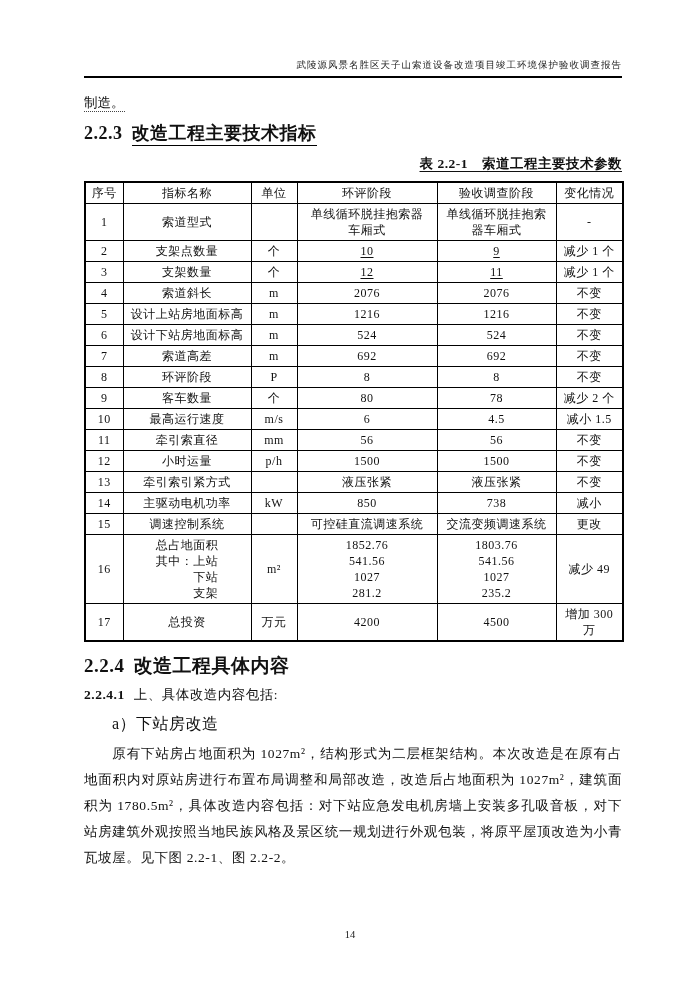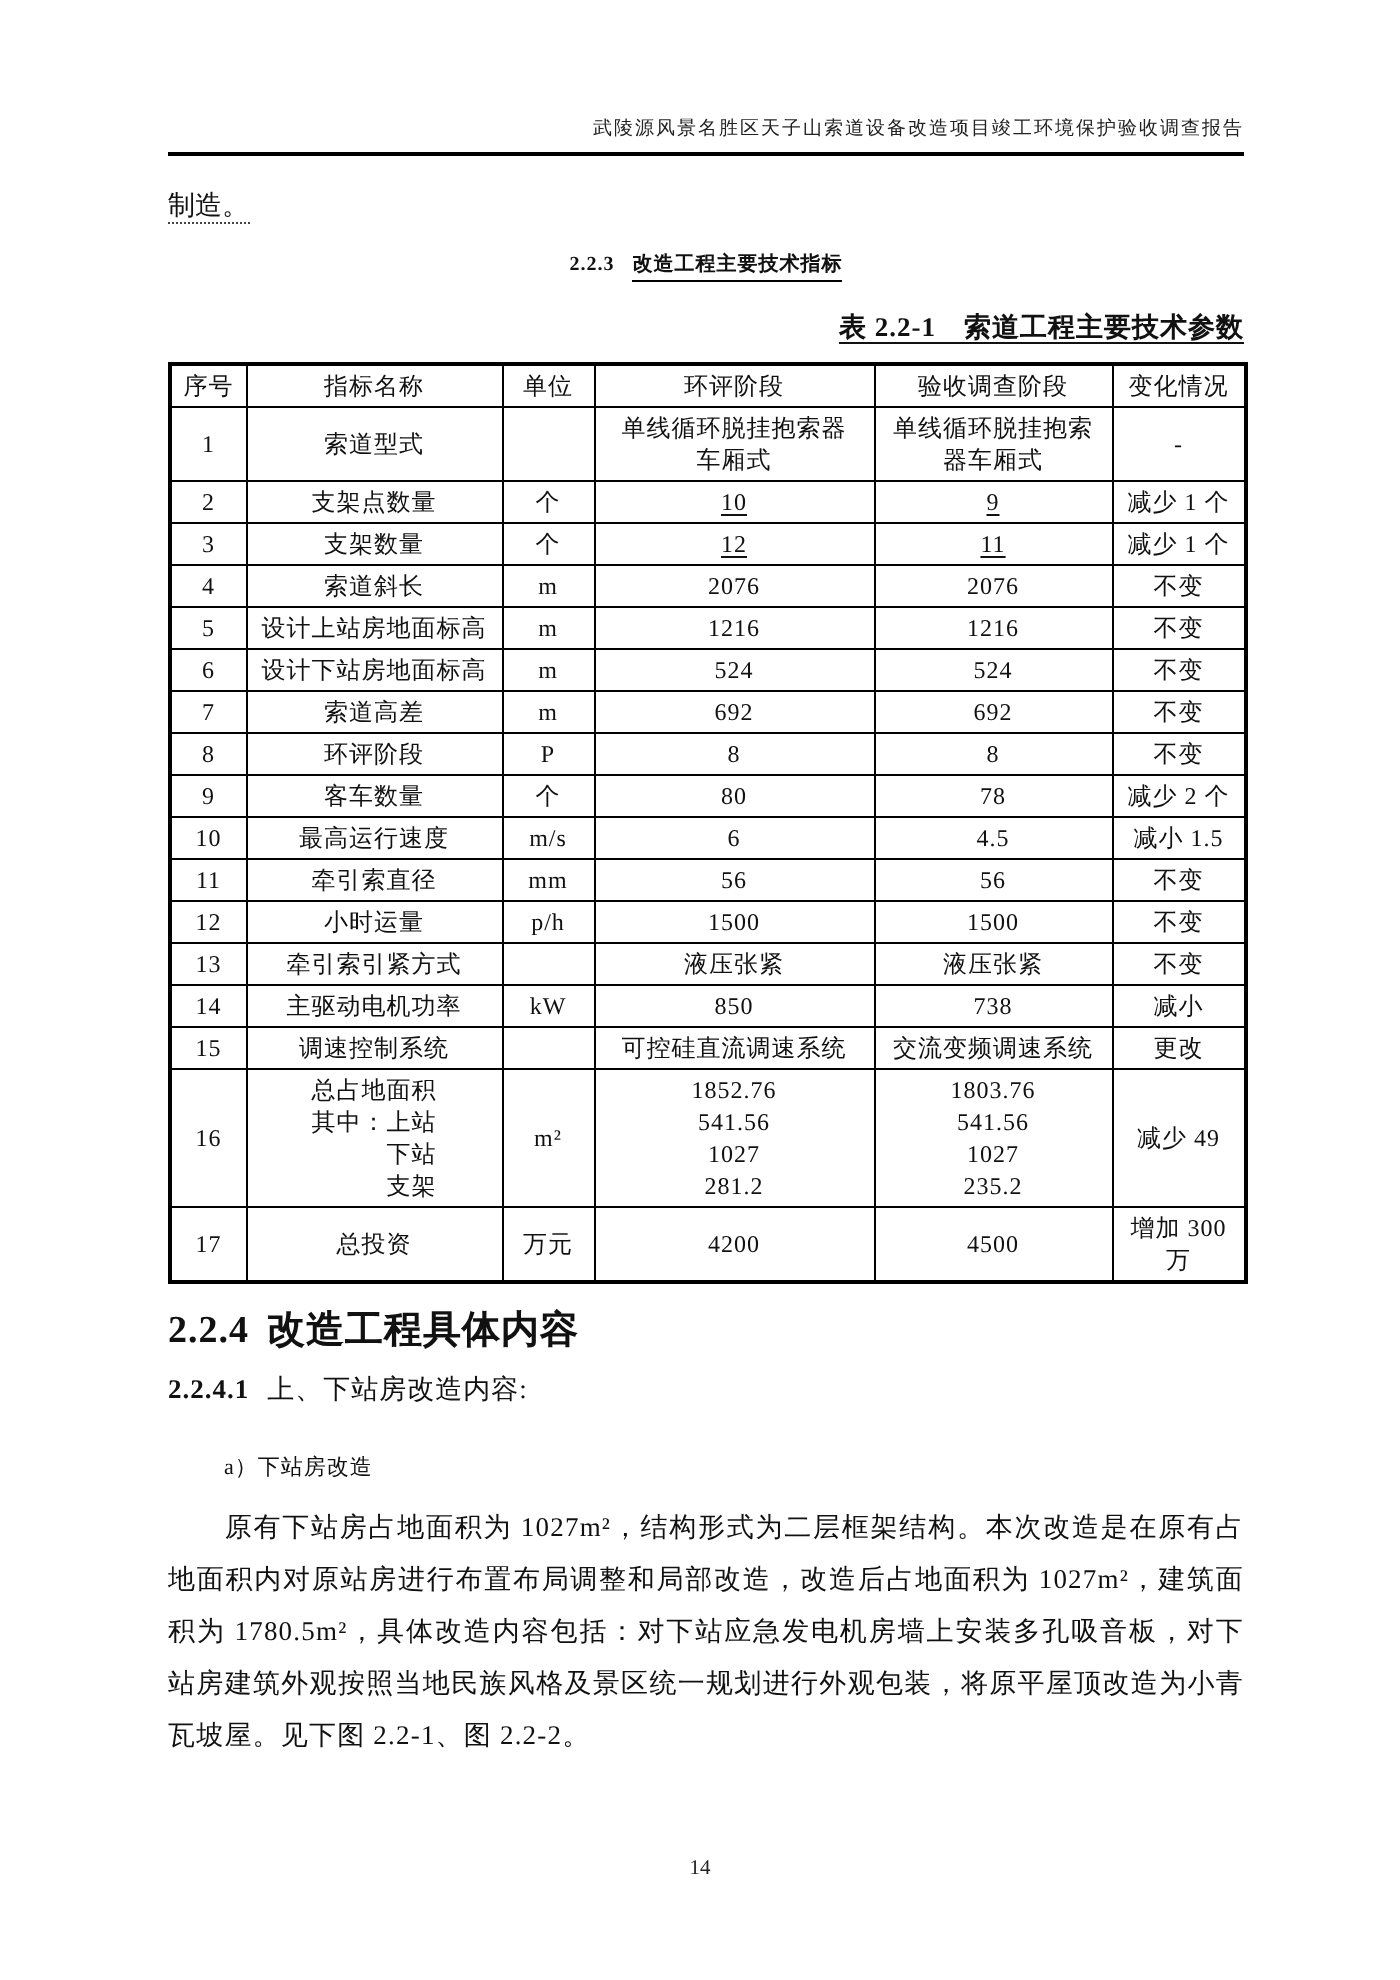--- a/index.html
+++ b/index.html
@@ -24,25 +24,24 @@
     line-height:12px;
   }
   .intro-frag{
     margin-top:16px;
     font-size:13.5px;
     line-height:17px;
   }
   .intro-frag span{border-bottom:1px dotted #444;padding-bottom:1px;}
   .h223{
     margin-top:13px;
-    font-size:10px;
+    font-size:18px;
     font-weight:bold;
     line-height:18px;
     letter-spacing:0.5px;
-    text-align:center;
   }
   .h-num{margin-right:9px;}
   .h223 .h-underline{border-bottom:1px solid #000;padding-bottom:2px;}
   .table-title{
     margin-top:13px;
     text-align:right;
     font-size:13.5px;
     font-weight:bold;
     letter-spacing:0.5px;
   }
@@ -76,23 +75,23 @@
     line-height:18px;
   }
   .h2241{
     margin-top:11px;
     font-size:13.5px;
     letter-spacing:0.5px;
     line-height:18px;
   }
   .h2241 .h-num{font-weight:bold;font-family:"Liberation Serif",serif;}
   .item-a{
-    margin-top:21px;
+    margin-top:11px;
     padding-left:28px;
-    font-size:11px;
+    font-size:16px;
     letter-spacing:0.5px;
     line-height:18px;
   }
   .para{
     margin-top:8px;
     font-size:13.5px;
     line-height:26px;
     text-align:justify;
     text-indent:2.1em;
     letter-spacing:0.6px;
@@ -293,21 +292,21 @@
         <td>增加 300 万</td>
       </tr>
     </tbody>
       </table>
 
     <div class="h224">
       <span class="h-num">2.2.4</span><span>改造工程具体内容</span>
     </div>
 
     <div class="h2241">
-      <span class="h-num">2.2.4.1</span><span>上、下站房改造内容:</span>
+      <span class="h-num">2.2.4.1</span><span>上、具体改造内容包括:</span>
     </div>
 
     <div class="item-a">
       <span>a）下站房改造</span>
     </div>
 
     <div class="para">原有下站房占地面积为 1027m²，结构形式为二层框架结构。本次改造是在原有占地面积内对原站房进行布置布局调整和局部改造，改造后占地面积为 1027m²，建筑面积为 1780.5m²，具体改造内容包括：对下站应急发电机房墙上安装多孔吸音板，对下站房建筑外观按照当地民族风格及景区统一规划进行外观包装，将原平屋顶改造为小青瓦坡屋。见下图 2.2-1、图 2.2-2。</div>
 
   </div>
 

